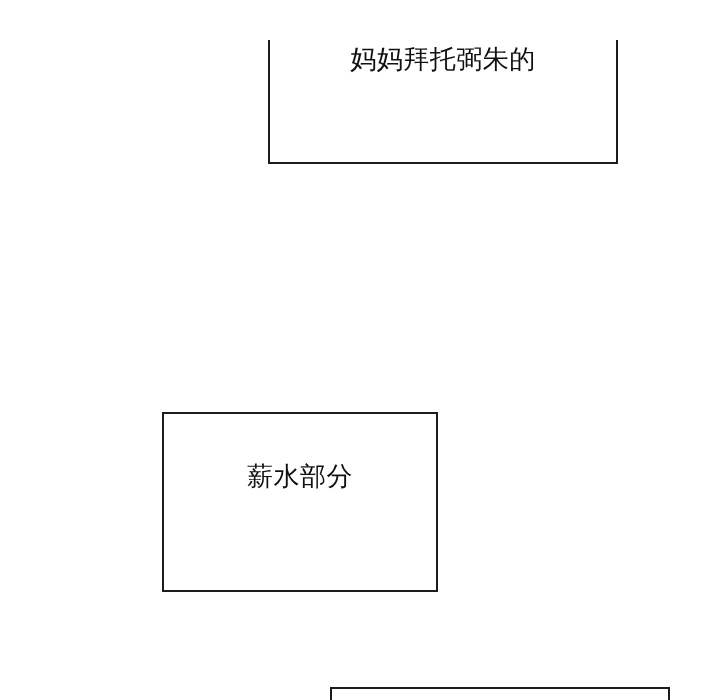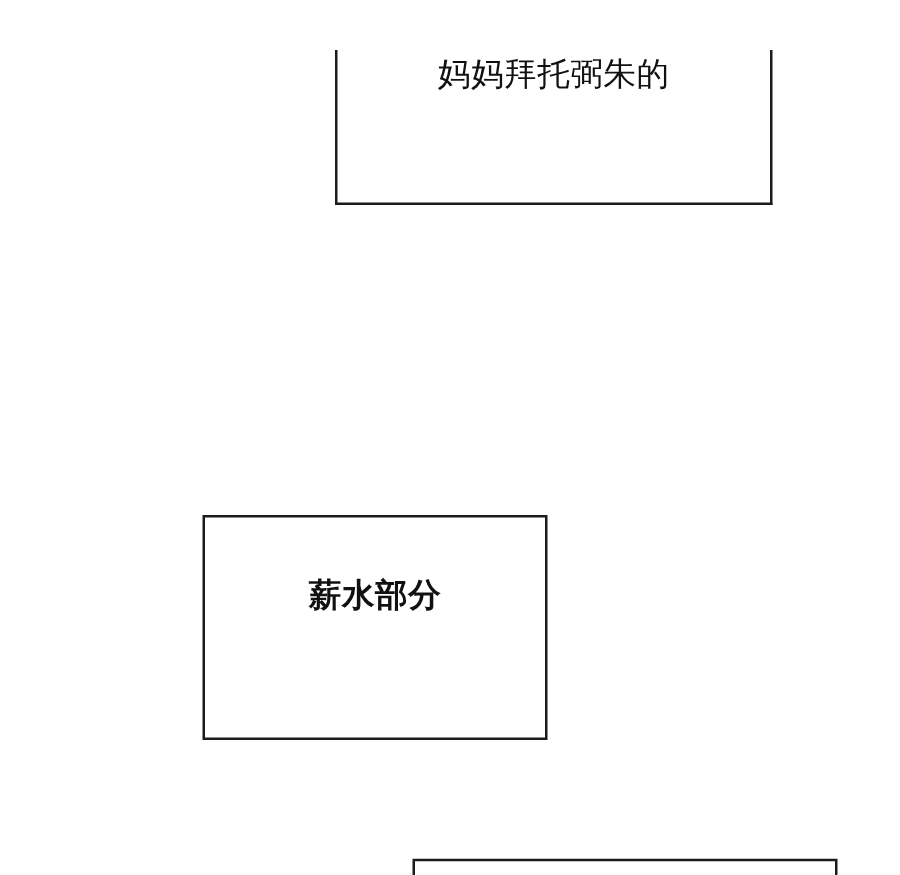--- a/index.html
+++ b/index.html
@@ -43,21 +43,20 @@
     letter-spacing: 0.5px;
     color: #111111;
     white-space: nowrap;
   }
   
   #panel-middle {
     left: 162px;
     top: 372px;
     width: 276px;
     height: 180px;
-    font-weight: bold;
   }
   #panel-middle .panel-text {
     position: absolute;
     left: 0;
     right: 0;
     top: 42px;
     text-align: center;
     font-size: 26px;
     line-height: 40px;
     letter-spacing: 0.5px;

